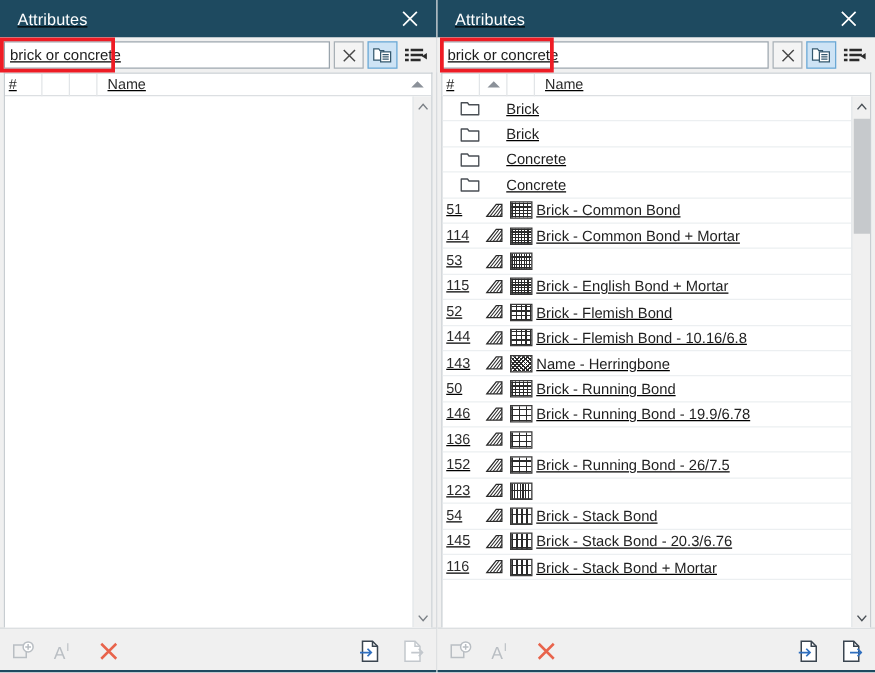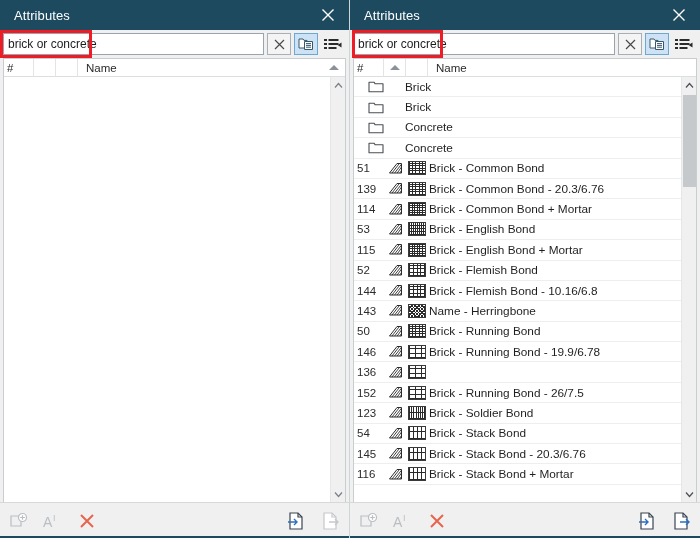--- a/index.html
+++ b/index.html
@@ -2,21 +2,21 @@
 <html><head>
 <meta charset="utf-8">
 <style>
   * { box-sizing: border-box; margin: 0; padding: 0; }
   html, body {
     width: 700px; height: 538px;
     font-family: "Liberation Sans", sans-serif;
     background: #ffffff;
     overflow: hidden;
   }
-  .screen { position: relative; width: 700px; height: 538px; display: flex; }
+  .screen { position: relative; width: 700px; height: 538px; display: flex; text-decoration: underline; }
 
   .panel {
     position: relative;
     height: 538px;
     background: #f0f0f0;
     display: flex;
     flex-direction: column;
   }
   .panel-left  { width: 350px; border-right: 1px solid #cfd4d8; }
   .panel-right { width: 350px; }
@@ -476,121 +476,107 @@
                   <path d="M1.5 11 L9 1.5 L13.5 1.5 L13.5 11 Z" fill="none" stroke="#2b2b2b" stroke-width="1"></path>
                   <path d="M4 11 L11 2 M6.6 11 L13.5 2.2 M9.2 11 L13.5 5 M11.8 11 L13.5 8.4" stroke="#2b2b2b" stroke-width=".9"></path>
                 </svg>
               </div>
               <div class="cell-swatch">
                 <div class="sw sw-common"></div>
               </div>
               <div class="cell-name">Brick - Common Bond</div>
             </div>
             <div class="row">
-              <div class="cell-num">139</div>
+              <div class="cell-num">114</div>
+              <div class="cell-hatch">
+                <svg width="15" height="13" viewBox="0 0 15 13">
+                  <path d="M1.5 11 L9 1.5 L13.5 1.5 L13.5 11 Z" fill="none" stroke="#2b2b2b" stroke-width="1"></path>
+                  <path d="M4 11 L11 2 M6.6 11 L13.5 2.2 M9.2 11 L13.5 5 M11.8 11 L13.5 8.4" stroke="#2b2b2b" stroke-width=".9"></path>
+                </svg>
+              </div>
+              <div class="cell-swatch">
+                <div class="sw sw-dense"></div>
+              </div>
+              <div class="cell-name">Brick - Common Bond + Mortar</div>
+            </div>
+            <div class="row">
+              <div class="cell-num">53</div>
+              <div class="cell-hatch">
+                <svg width="15" height="13" viewBox="0 0 15 13">
+                  <path d="M1.5 11 L9 1.5 L13.5 1.5 L13.5 11 Z" fill="none" stroke="#2b2b2b" stroke-width="1"></path>
+                  <path d="M4 11 L11 2 M6.6 11 L13.5 2.2 M9.2 11 L13.5 5 M11.8 11 L13.5 8.4" stroke="#2b2b2b" stroke-width=".9"></path>
+                </svg>
+              </div>
+              <div class="cell-swatch">
+                <div class="sw sw-english"></div>
+              </div>
+            </div>
+            <div class="row">
+              <div class="cell-num">115</div>
+              <div class="cell-hatch">
+                <svg width="15" height="13" viewBox="0 0 15 13">
+                  <path d="M1.5 11 L9 1.5 L13.5 1.5 L13.5 11 Z" fill="none" stroke="#2b2b2b" stroke-width="1"></path>
+                  <path d="M4 11 L11 2 M6.6 11 L13.5 2.2 M9.2 11 L13.5 5 M11.8 11 L13.5 8.4" stroke="#2b2b2b" stroke-width=".9"></path>
+                </svg>
+              </div>
+              <div class="cell-swatch">
+                <div class="sw sw-dense"></div>
+              </div>
+              <div class="cell-name">Brick - English Bond + Mortar</div>
+            </div>
+            <div class="row">
+              <div class="cell-num">52</div>
+              <div class="cell-hatch">
+                <svg width="15" height="13" viewBox="0 0 15 13">
+                  <path d="M1.5 11 L9 1.5 L13.5 1.5 L13.5 11 Z" fill="none" stroke="#2b2b2b" stroke-width="1"></path>
+                  <path d="M4 11 L11 2 M6.6 11 L13.5 2.2 M9.2 11 L13.5 5 M11.8 11 L13.5 8.4" stroke="#2b2b2b" stroke-width=".9"></path>
+                </svg>
+              </div>
+              <div class="cell-swatch">
+                <div class="sw sw-flemish"></div>
+              </div>
+              <div class="cell-name">Brick - Flemish Bond</div>
+            </div>
+            <div class="row">
+              <div class="cell-num">144</div>
+              <div class="cell-hatch">
+                <svg width="15" height="13" viewBox="0 0 15 13">
+                  <path d="M1.5 11 L9 1.5 L13.5 1.5 L13.5 11 Z" fill="none" stroke="#2b2b2b" stroke-width="1"></path>
+                  <path d="M4 11 L11 2 M6.6 11 L13.5 2.2 M9.2 11 L13.5 5 M11.8 11 L13.5 8.4" stroke="#2b2b2b" stroke-width=".9"></path>
+                </svg>
+              </div>
+              <div class="cell-swatch">
+                <div class="sw sw-flemish"></div>
+              </div>
+              <div class="cell-name">Brick - Flemish Bond - 10.16/6.8</div>
+            </div>
+            <div class="row">
+              <div class="cell-num">143</div>
+              <div class="cell-hatch">
+                <svg width="15" height="13" viewBox="0 0 15 13">
+                  <path d="M1.5 11 L9 1.5 L13.5 1.5 L13.5 11 Z" fill="none" stroke="#2b2b2b" stroke-width="1"></path>
+                  <path d="M4 11 L11 2 M6.6 11 L13.5 2.2 M9.2 11 L13.5 5 M11.8 11 L13.5 8.4" stroke="#2b2b2b" stroke-width=".9"></path>
+                </svg>
+              </div>
+              <div class="cell-swatch">
+                <div class="sw sw-herring"></div>
+              </div>
+              <div class="cell-name">Name - Herringbone</div>
+            </div>
+            <div class="row">
+              <div class="cell-num">50</div>
               <div class="cell-hatch">
                 <svg width="15" height="13" viewBox="0 0 15 13">
                   <path d="M1.5 11 L9 1.5 L13.5 1.5 L13.5 11 Z" fill="none" stroke="#2b2b2b" stroke-width="1"></path>
                   <path d="M4 11 L11 2 M6.6 11 L13.5 2.2 M9.2 11 L13.5 5 M11.8 11 L13.5 8.4" stroke="#2b2b2b" stroke-width=".9"></path>
                 </svg>
               </div>
               <div class="cell-swatch">
                 <div class="sw sw-common"></div>
               </div>
-              <div class="cell-name">Brick - Common Bond - 20.3/6.76</div>
-            </div>
-            <div class="row">
-              <div class="cell-num">114</div>
-              <div class="cell-hatch">
-                <svg width="15" height="13" viewBox="0 0 15 13">
-                  <path d="M1.5 11 L9 1.5 L13.5 1.5 L13.5 11 Z" fill="none" stroke="#2b2b2b" stroke-width="1"></path>
-                  <path d="M4 11 L11 2 M6.6 11 L13.5 2.2 M9.2 11 L13.5 5 M11.8 11 L13.5 8.4" stroke="#2b2b2b" stroke-width=".9"></path>
-                </svg>
-              </div>
-              <div class="cell-swatch">
-                <div class="sw sw-dense"></div>
-              </div>
-              <div class="cell-name">Brick - Common Bond + Mortar</div>
-            </div>
-            <div class="row">
-              <div class="cell-num">53</div>
-              <div class="cell-hatch">
-                <svg width="15" height="13" viewBox="0 0 15 13">
-                  <path d="M1.5 11 L9 1.5 L13.5 1.5 L13.5 11 Z" fill="none" stroke="#2b2b2b" stroke-width="1"></path>
-                  <path d="M4 11 L11 2 M6.6 11 L13.5 2.2 M9.2 11 L13.5 5 M11.8 11 L13.5 8.4" stroke="#2b2b2b" stroke-width=".9"></path>
-                </svg>
-              </div>
-              <div class="cell-swatch">
-                <div class="sw sw-english"></div>
-              </div>
-              <div class="cell-name">Brick - English Bond</div>
-            </div>
-            <div class="row">
-              <div class="cell-num">115</div>
-              <div class="cell-hatch">
-                <svg width="15" height="13" viewBox="0 0 15 13">
-                  <path d="M1.5 11 L9 1.5 L13.5 1.5 L13.5 11 Z" fill="none" stroke="#2b2b2b" stroke-width="1"></path>
-                  <path d="M4 11 L11 2 M6.6 11 L13.5 2.2 M9.2 11 L13.5 5 M11.8 11 L13.5 8.4" stroke="#2b2b2b" stroke-width=".9"></path>
-                </svg>
-              </div>
-              <div class="cell-swatch">
-                <div class="sw sw-dense"></div>
-              </div>
-              <div class="cell-name">Brick - English Bond + Mortar</div>
-            </div>
-            <div class="row">
-              <div class="cell-num">52</div>
-              <div class="cell-hatch">
-                <svg width="15" height="13" viewBox="0 0 15 13">
-                  <path d="M1.5 11 L9 1.5 L13.5 1.5 L13.5 11 Z" fill="none" stroke="#2b2b2b" stroke-width="1"></path>
-                  <path d="M4 11 L11 2 M6.6 11 L13.5 2.2 M9.2 11 L13.5 5 M11.8 11 L13.5 8.4" stroke="#2b2b2b" stroke-width=".9"></path>
-                </svg>
-              </div>
-              <div class="cell-swatch">
-                <div class="sw sw-flemish"></div>
-              </div>
-              <div class="cell-name">Brick - Flemish Bond</div>
-            </div>
-            <div class="row">
-              <div class="cell-num">144</div>
-              <div class="cell-hatch">
-                <svg width="15" height="13" viewBox="0 0 15 13">
-                  <path d="M1.5 11 L9 1.5 L13.5 1.5 L13.5 11 Z" fill="none" stroke="#2b2b2b" stroke-width="1"></path>
-                  <path d="M4 11 L11 2 M6.6 11 L13.5 2.2 M9.2 11 L13.5 5 M11.8 11 L13.5 8.4" stroke="#2b2b2b" stroke-width=".9"></path>
-                </svg>
-              </div>
-              <div class="cell-swatch">
-                <div class="sw sw-flemish"></div>
-              </div>
-              <div class="cell-name">Brick - Flemish Bond - 10.16/6.8</div>
-            </div>
-            <div class="row">
-              <div class="cell-num">143</div>
-              <div class="cell-hatch">
-                <svg width="15" height="13" viewBox="0 0 15 13">
-                  <path d="M1.5 11 L9 1.5 L13.5 1.5 L13.5 11 Z" fill="none" stroke="#2b2b2b" stroke-width="1"></path>
-                  <path d="M4 11 L11 2 M6.6 11 L13.5 2.2 M9.2 11 L13.5 5 M11.8 11 L13.5 8.4" stroke="#2b2b2b" stroke-width=".9"></path>
-                </svg>
-              </div>
-              <div class="cell-swatch">
-                <div class="sw sw-herring"></div>
-              </div>
-              <div class="cell-name">Name - Herringbone</div>
-            </div>
-            <div class="row">
-              <div class="cell-num">50</div>
-              <div class="cell-hatch">
-                <svg width="15" height="13" viewBox="0 0 15 13">
-                  <path d="M1.5 11 L9 1.5 L13.5 1.5 L13.5 11 Z" fill="none" stroke="#2b2b2b" stroke-width="1"></path>
-                  <path d="M4 11 L11 2 M6.6 11 L13.5 2.2 M9.2 11 L13.5 5 M11.8 11 L13.5 8.4" stroke="#2b2b2b" stroke-width=".9"></path>
-                </svg>
-              </div>
-              <div class="cell-swatch">
-                <div class="sw sw-common"></div>
-              </div>
               <div class="cell-name">Brick - Running Bond</div>
             </div>
             <div class="row">
               <div class="cell-num">146</div>
               <div class="cell-hatch">
                 <svg width="15" height="13" viewBox="0 0 15 13">
                   <path d="M1.5 11 L9 1.5 L13.5 1.5 L13.5 11 Z" fill="none" stroke="#2b2b2b" stroke-width="1"></path>
                   <path d="M4 11 L11 2 M6.6 11 L13.5 2.2 M9.2 11 L13.5 5 M11.8 11 L13.5 8.4" stroke="#2b2b2b" stroke-width=".9"></path>
                 </svg>
               </div>
@@ -628,21 +614,20 @@
               <div class="cell-num">123</div>
               <div class="cell-hatch">
                 <svg width="15" height="13" viewBox="0 0 15 13">
                   <path d="M1.5 11 L9 1.5 L13.5 1.5 L13.5 11 Z" fill="none" stroke="#2b2b2b" stroke-width="1"></path>
                   <path d="M4 11 L11 2 M6.6 11 L13.5 2.2 M9.2 11 L13.5 5 M11.8 11 L13.5 8.4" stroke="#2b2b2b" stroke-width=".9"></path>
                 </svg>
               </div>
               <div class="cell-swatch">
                 <div class="sw sw-soldier"></div>
               </div>
-              <div class="cell-name">Brick - Soldier Bond</div>
             </div>
             <div class="row">
               <div class="cell-num">54</div>
               <div class="cell-hatch">
                 <svg width="15" height="13" viewBox="0 0 15 13">
                   <path d="M1.5 11 L9 1.5 L13.5 1.5 L13.5 11 Z" fill="none" stroke="#2b2b2b" stroke-width="1"></path>
                   <path d="M4 11 L11 2 M6.6 11 L13.5 2.2 M9.2 11 L13.5 5 M11.8 11 L13.5 8.4" stroke="#2b2b2b" stroke-width=".9"></path>
                 </svg>
               </div>
               <div class="cell-swatch">

